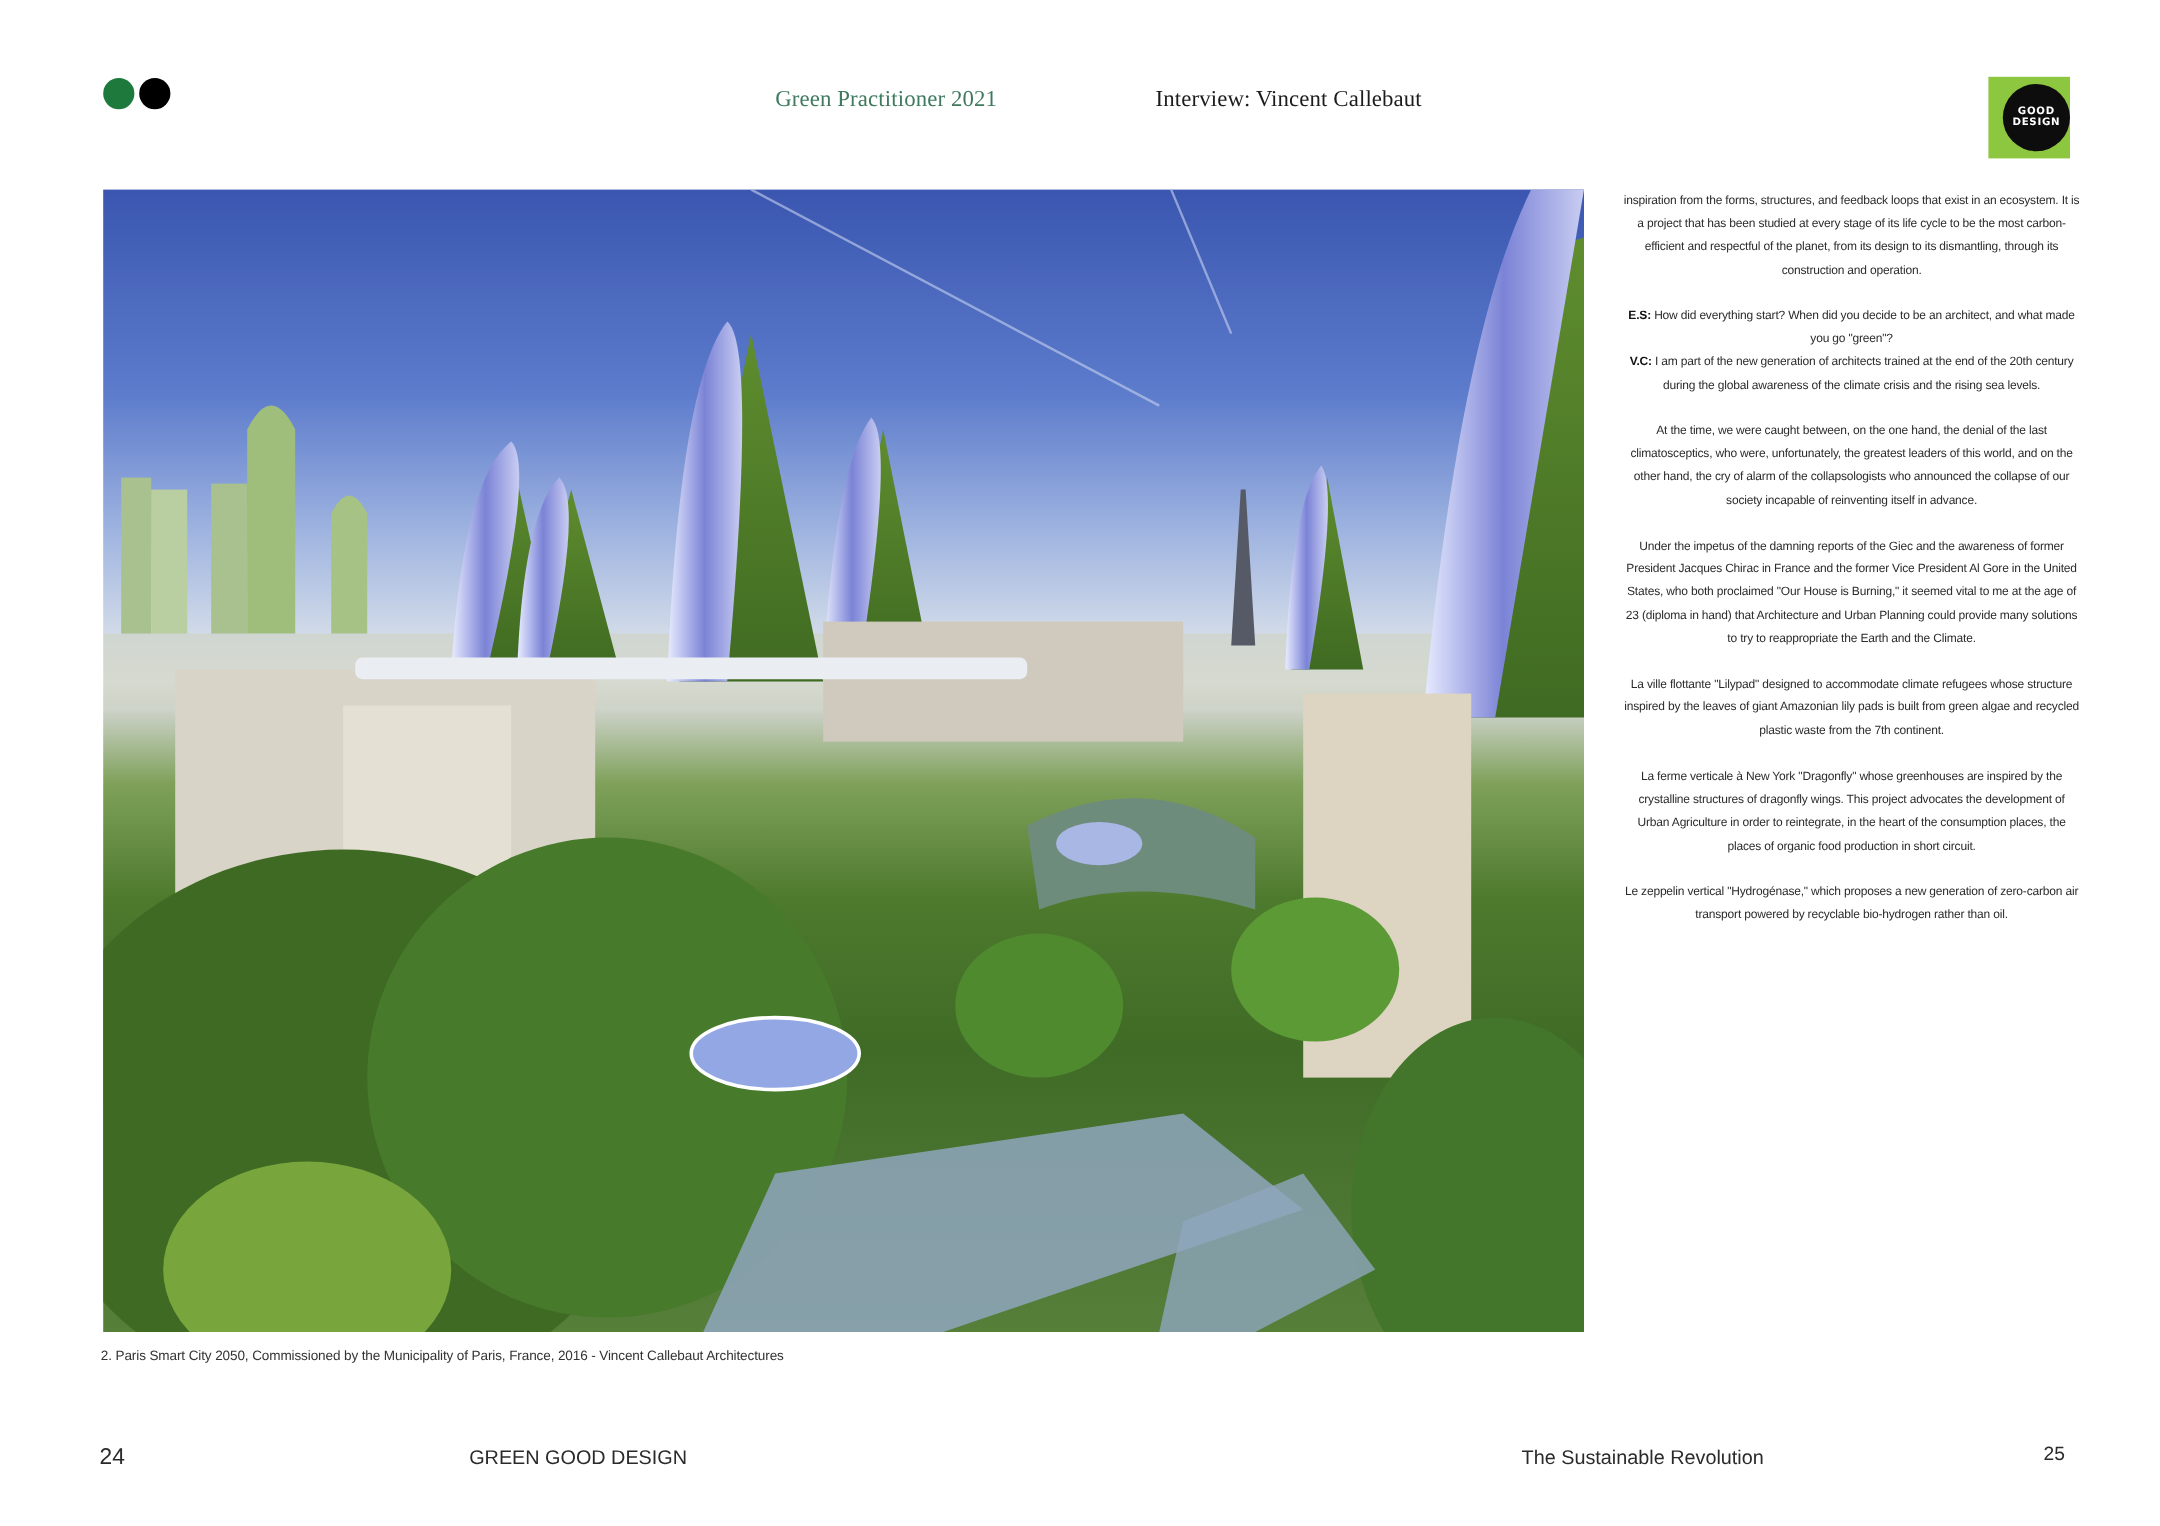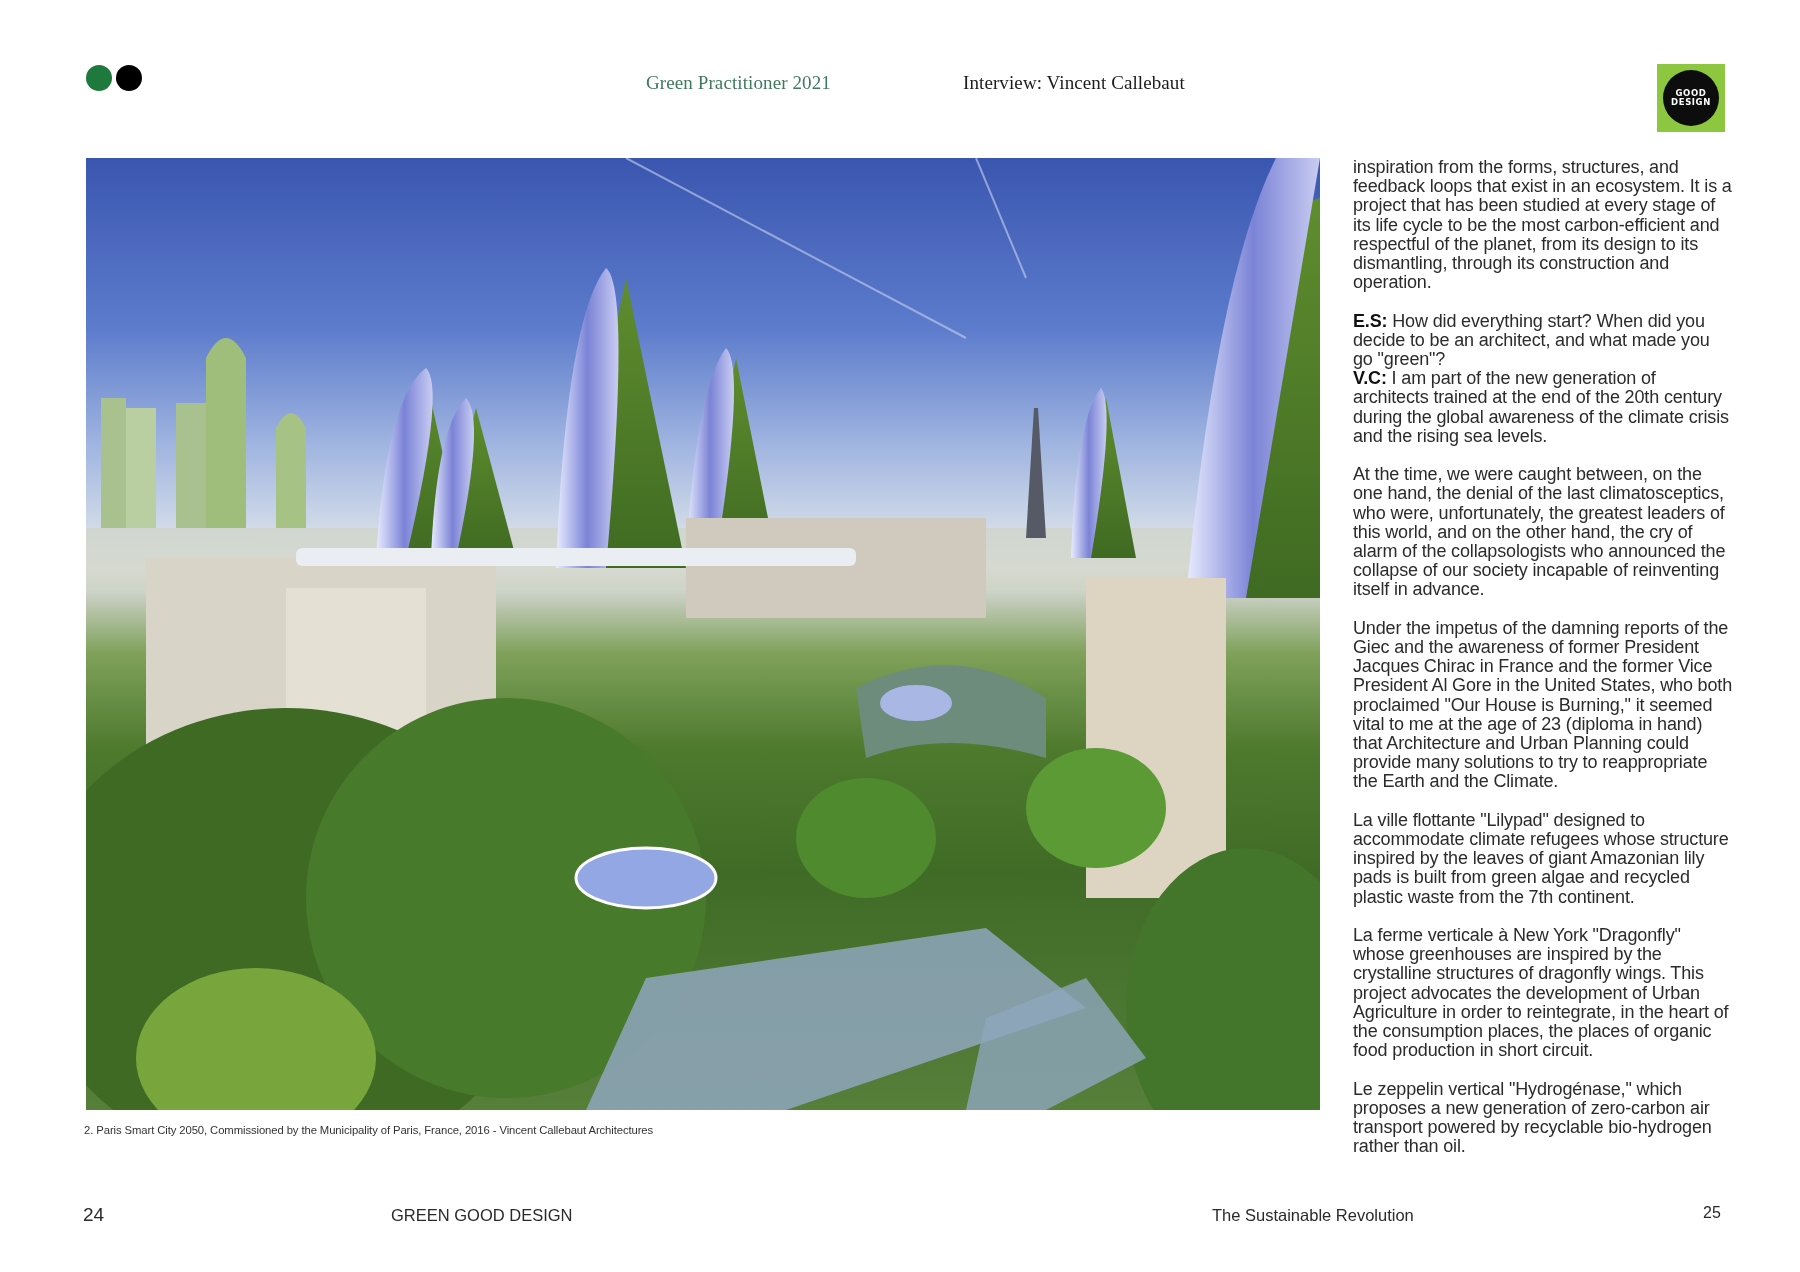--- a/index.html
+++ b/index.html
@@ -9,39 +9,39 @@
   .dots { position: absolute; left: 86px; top: 65px; display: flex; gap: 4px; }
   .dot { width: 26px; height: 26px; border-radius: 50%; }
   .dot.green { background: #1e7a3c; }
   .dot.black { background: #000000; }
 
   .hdr { position: absolute; top: 72px; font-size: 19px; letter-spacing: 0.1px; font-family: Liberation Serif, serif; }
   .hdr.left { left: 646px; color: #3f7a5e; }
   .hdr.right { left: 963px; color: #1c1c1c; }
 
   .badge { position: absolute; left: 1657px; top: 64px; width: 68px; height: 68px; background: #8dc63f;
-           display: flex; align-items: center; justify-content: center; }
+           display: flex; align-items: center; justify-content: flex-end; }
   .badge .circle { width: 56px; height: 56px; border-radius: 50%; background: #0d0d0d; color: #fff;
                    display: flex; flex-direction: column; align-items: center; justify-content: center;
                    font-family: "DejaVu Sans", sans-serif; font-weight: bold; font-size: 8.5px; line-height: 9px; letter-spacing: 0.6px; }
 
   .photo { position: absolute; left: 86px; top: 158px; width: 1234px; height: 952px; overflow: hidden;
            background: linear-gradient(180deg, #3a56b0 0%, #5d7ccc 18%, #9fb4e0 30%, #d7dfe9 40%, #e6e9e6 43%, #c8cfc2 46%, #7fa15a 52%, #4e7a2e 62%, #3f6b26 75%, #567f3a 100%); }
   .photo svg { position: absolute; inset: 0; width: 100%; height: 100%; }
 
   .caption { position: absolute; left: 84px; top: 1124px; font-size: 11.3px; color: #333; letter-spacing: -0.1px; }
 
-  .article { position: absolute; left: 1353px; top: 158px; width: 380px; font-size: 18px; line-height: 19.2px; color: #2b2b2b; letter-spacing: -0.15px; }
+  .article { position: absolute; left: 1353px; top: 158px; width: 380px; font-size: 10px; line-height: 19.2px; color: #2b2b2b; letter-spacing: -0.15px; text-align: center; }
   .article p { margin: 0 0 19.2px 0; }
   .article b { font-weight: bold; color: #111; }
 
   .foot { position: absolute; top: 1206px; font-size: 16.5px; color: #2a2a2a; }
   .foot.pg-left { left: 83px; font-size: 19px; top: 1204px; }
   .foot.title-left { left: 391px; }
-  .foot.title-right { left: 1212px; }
+  .foot.title-right { left: 1268px; }
   .foot.pg-right { left: 1703px; font-size: 16px; top: 1204px; }
 </style>
 </head>
 <body>
 
 <div class="dots">
   <div class="dot green"></div>
   <div class="dot black"></div>
 </div>
 <div class="hdr left">Green Practitioner 2021</div>

